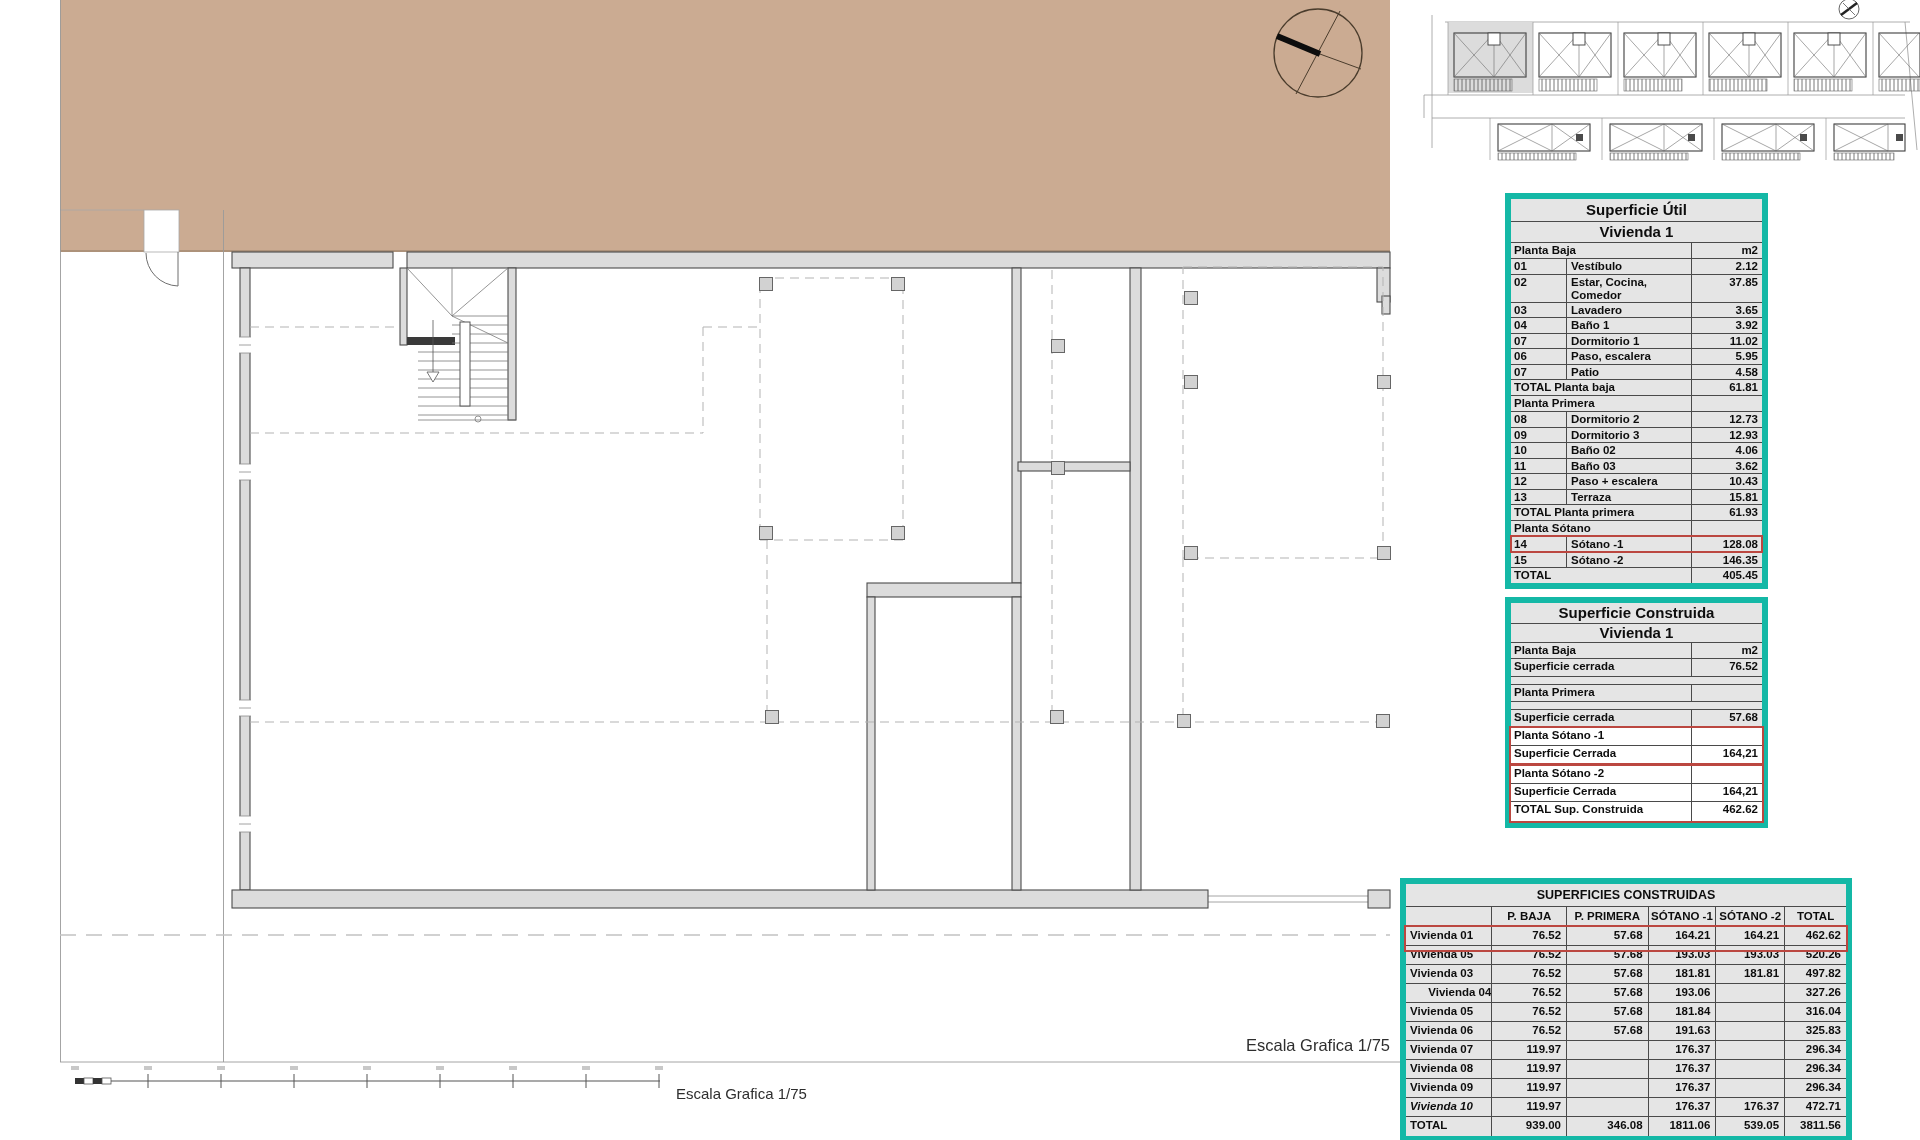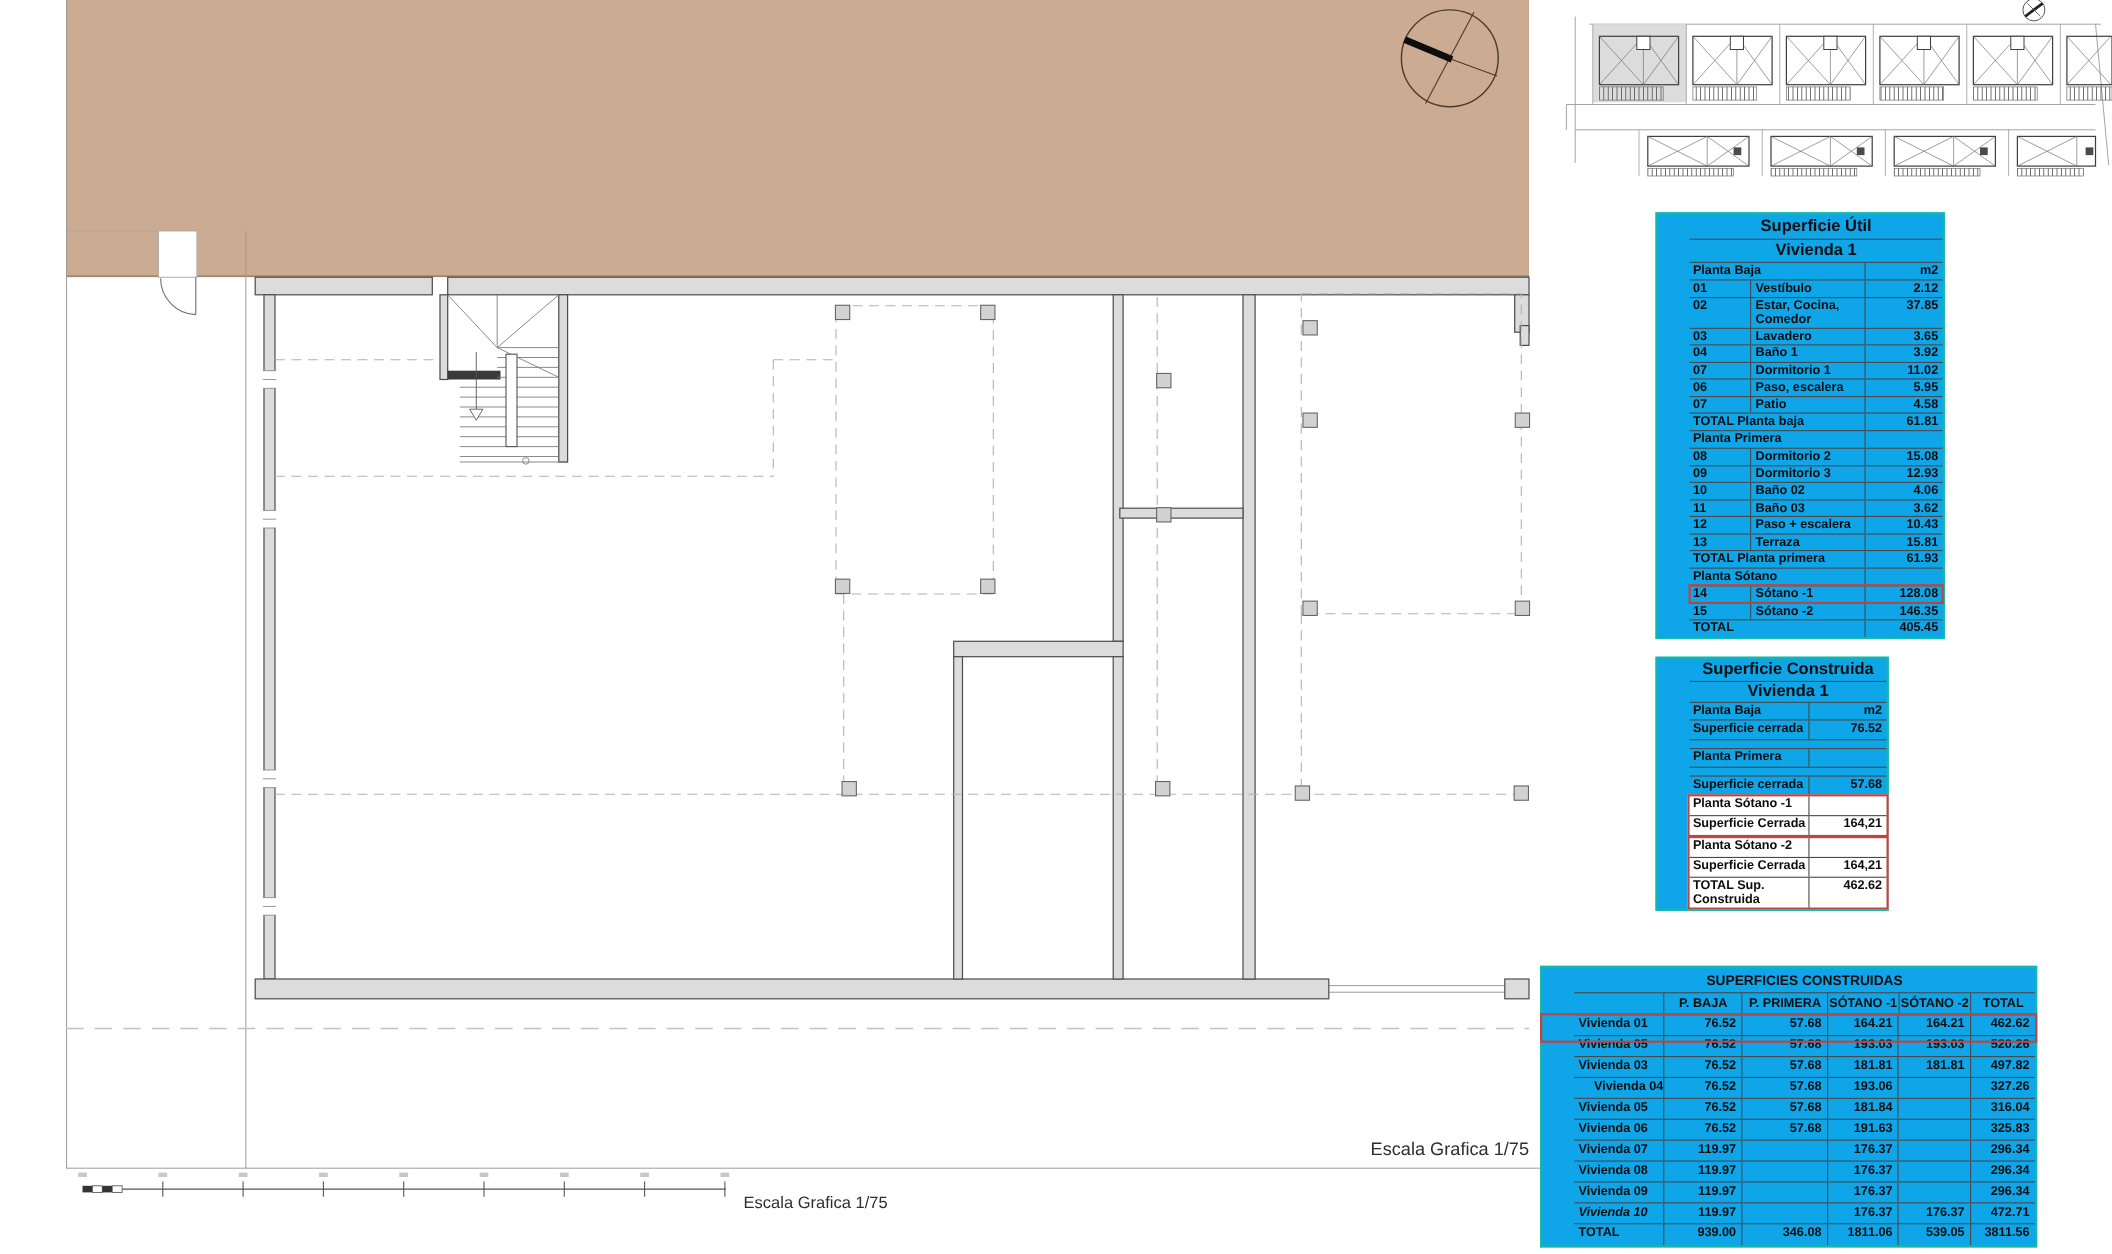--- a/index.html
+++ b/index.html
@@ -3,36 +3,36 @@
 <meta charset="utf-8">
 <style>
   html,body{margin:0;padding:0;}
   body{
     width:1920px;height:1140px;position:relative;background:#ffffff;
     font-family:"Liberation Sans",sans-serif;overflow:hidden;
   }
   svg.sheet{position:absolute;left:0;top:0;z-index:0;}
 
   
-  .tbl{position:absolute;border:2px solid #14b8a6;background:#0ea5e9;box-sizing:border-box;z-index:2;padding-left:29px;}
+  .tbl{position:absolute;border:6px solid #14b8a6;background:#e5e5e5;box-sizing:border-box;z-index:2;}
   .r{display:flex;border-top:1px solid #4a4a4a;font-weight:bold;font-size:11.5px;line-height:1.15;color:#0d0d0d;box-sizing:border-box;}
   .tbl .r:first-child{border-top:none;}
   .title,.subtitle{justify-content:center;align-items:center;font-size:15px;}
   .title{min-height:22px;} .subtitle{min-height:21px;}
   .sec{min-height:16px;} .data{min-height:15.5px;} .tall{min-height:26px;} .total{min-height:16px;}
   .c1{width:52px;border-right:1px solid #4a4a4a;padding:1px 0 0 3px;}
   .c2{flex:1;padding:1px 0 0 4px;}
   .cL{flex:1;padding:1px 0 0 3px;}
   .c3{width:66px;border-left:1px solid #4a4a4a;padding:1px 4px 0 0;}
   .right{text-align:right;}
   .full{flex:1;text-align:center;}
   .hl{outline:2px solid #bb4740;outline-offset:-1px;position:relative;z-index:3;}
 
   #tbl-util{left:1505px;top:193px;width:263px;}
-  #tbl-con{left:1505px;top:597px;width:212px;}
+  #tbl-con{left:1505px;top:597px;width:263px;}
   #tbl-con .title{min-height:20px;} #tbl-con .subtitle{min-height:19px;}
   .con.unit{min-height:16px;} .con.head{min-height:17px;} .con.data{min-height:18px;} .con.total{min-height:20px;}
   .gap{min-height:8px;}
   .redbox{border:2px solid #bb4740;margin:-1px -2px;position:relative;z-index:3;background:#fff;}
   .redbox .r:first-child{border-top:none;}
 
   #tbl-main{left:1400px;top:866px;width:452px;margin-top:12px;}
   .mtitle{justify-content:center;align-items:center;min-height:22px;font-size:12.5px;}
   .mh{min-height:20px;}
   .md{min-height:19px;} .mt{min-height:20px;}
@@ -384,21 +384,21 @@
       <div class="cL">TOTAL Planta baja</div>
       <div class="c3 right">61.81</div>
     </div>
     <div class="r sec">
       <div class="cL">Planta Primera</div>
       <div class="c3 right"></div>
     </div>
     <div class="r data">
       <div class="c1">08</div>
       <div class="c2">Dormitorio 2</div>
-      <div class="c3 right">15.08</div>
+      <div class="c3 right">12.73</div>
     </div>
     <div class="r data">
       <div class="c1">09</div>
       <div class="c2">Dormitorio 3</div>
       <div class="c3 right">12.93</div>
     </div>
     <div class="r data">
       <div class="c1">10</div>
       <div class="c2">Baño 02</div>
       <div class="c3 right">4.06</div>

